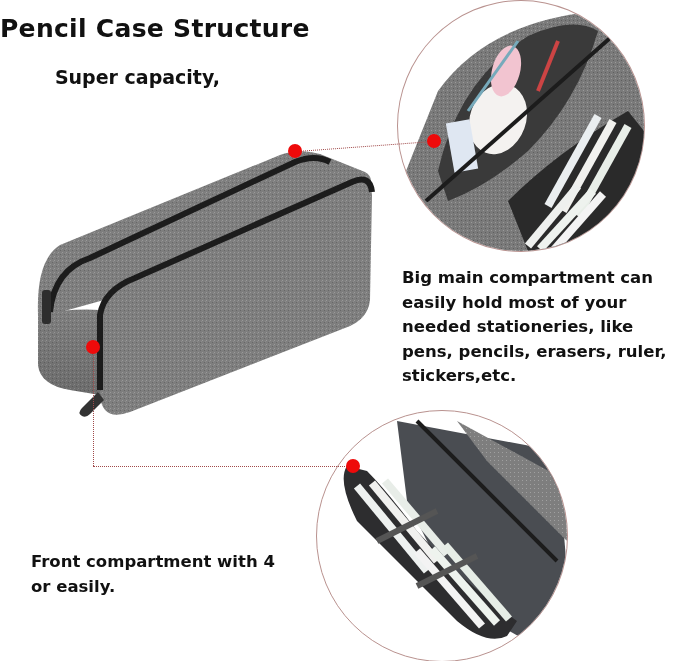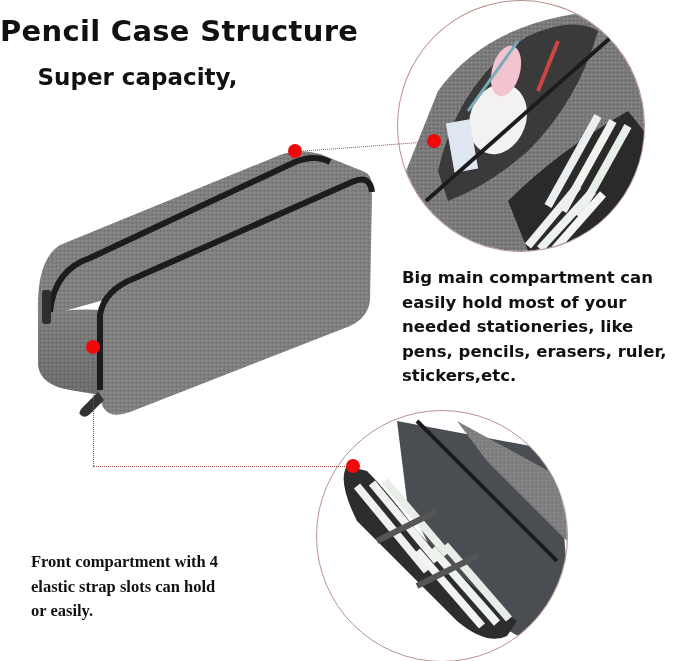--- a/index.html
+++ b/index.html
@@ -1,21 +1,21 @@
 <!DOCTYPE html>
 <html><head>
 <meta charset="utf-8">
 <style>
   html, body { margin:0; padding:0; background:#ffffff; }
   body { width:679px; height:661px; position:relative; overflow:hidden; font-family:"DejaVu Sans", sans-serif; color:#1a1a1a; }
-  .title { position:absolute; left:0; top:14px; font-size:29px; font-weight:bold; letter-spacing:0.3px; color:#111; white-space:nowrap; }
-  .subtitle { position:absolute; left:30px; top:66px; width:215px; font-size:23px; font-weight:bold; line-height:23px; text-align:center; color:#111; }
+  .title { position:absolute; left:0; top:14px; font-size:25px; font-weight:bold; letter-spacing:0.3px; color:#111; white-space:nowrap; }
+  .subtitle { position:absolute; left:30px; top:66px; width:215px; font-size:19px; font-weight:bold; line-height:23px; text-align:center; color:#111; }
   .desc { position:absolute; font-size:16.5px; font-weight:bold; line-height:24.5px; color:#111; }
   .desc-main { left:402px; top:266px; width:280px; }
-  .desc-front { left:31px; top:550px; width:280px;font-family:Liberation Serif, serif; }
+  .desc-front { left:31px; top:550px; width:280px; }
   .desc span { display:block; white-space:nowrap; }
 
   .circle { position:absolute; border-radius:50%; border:1px solid #b9928f; overflow:hidden; background:#fff; }
   .circle-top { left:397px; top:0px; width:246px; height:250px; }
   .circle-bottom { left:316px; top:410px; width:250px; height:250px; }
 
   .dot { position:absolute; width:14px; height:14px; border-radius:50%; background:#ee0a0a; }
   .line-h { position:absolute; height:0; border-top:1.5px dotted #a04a4a; }
   .line-v { position:absolute; width:0; border-left:1.5px dotted #a04a4a; }
   .line-diag { position:absolute; height:0; border-top:1.5px dotted #a04a4a; transform-origin:0 0; }
@@ -130,15 +130,14 @@
 <div class="desc desc-main">
   <span>Big main compartment can</span>
   <span>easily hold most of your</span>
   <span>needed stationeries, like</span>
   <span>pens, pencils, erasers, ruler,</span>
   <span>stickers,etc.</span>
 </div>
 
 <div class="desc desc-front">
   <span>Front compartment with 4</span>
-  <span>elastic strap slots can hold</span>
   <span>or easily.</span>
 </div>
 
 </body></html>

